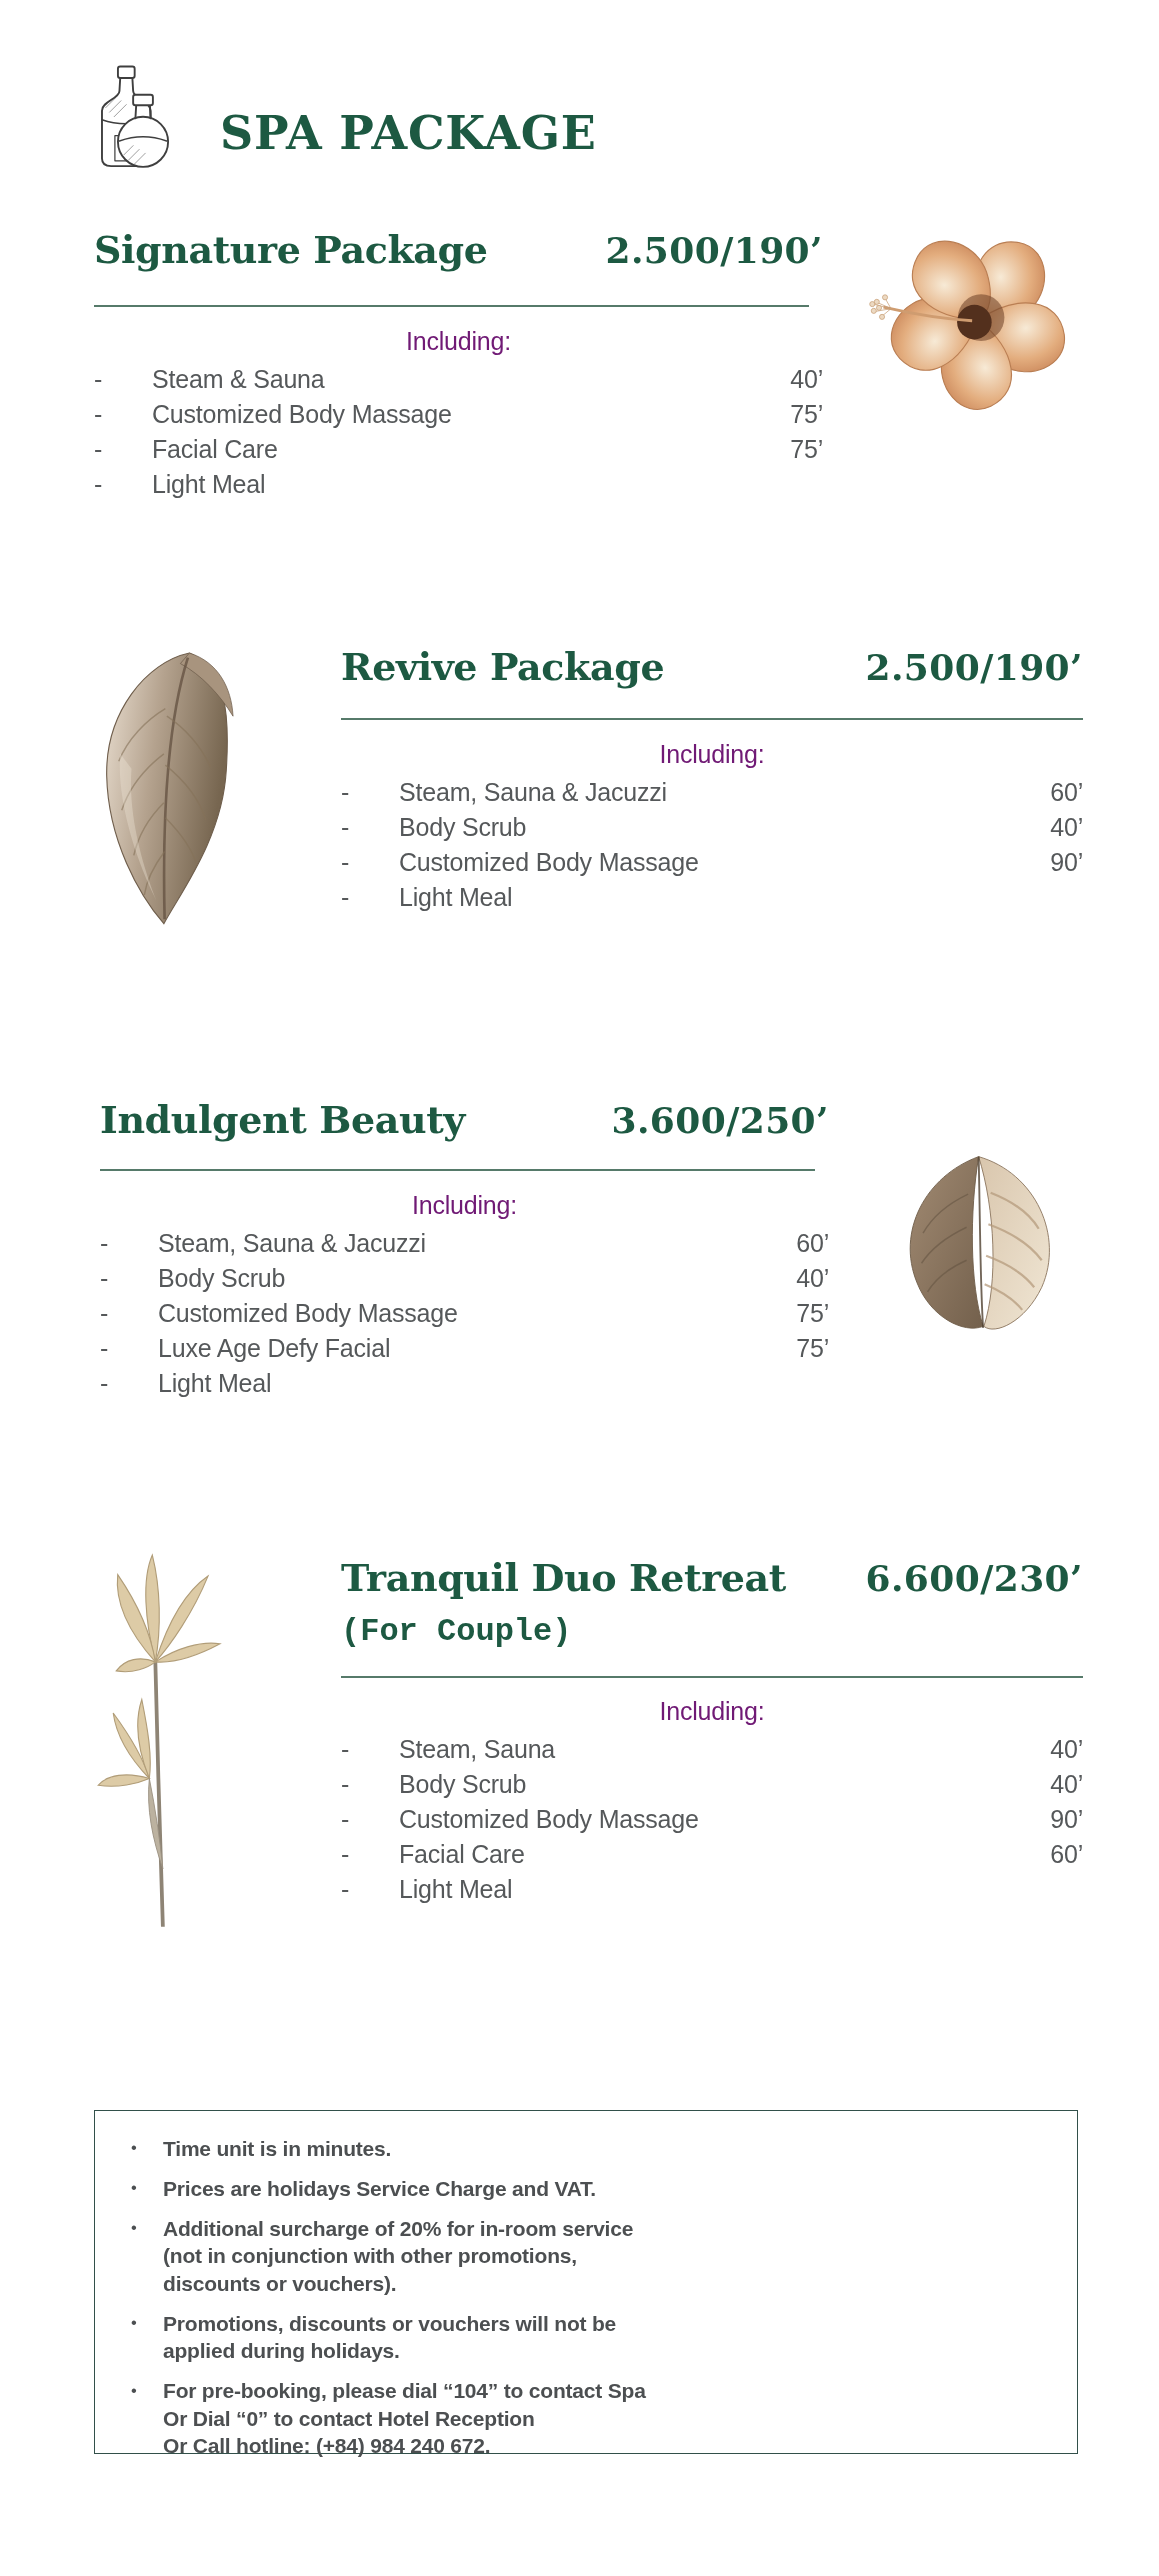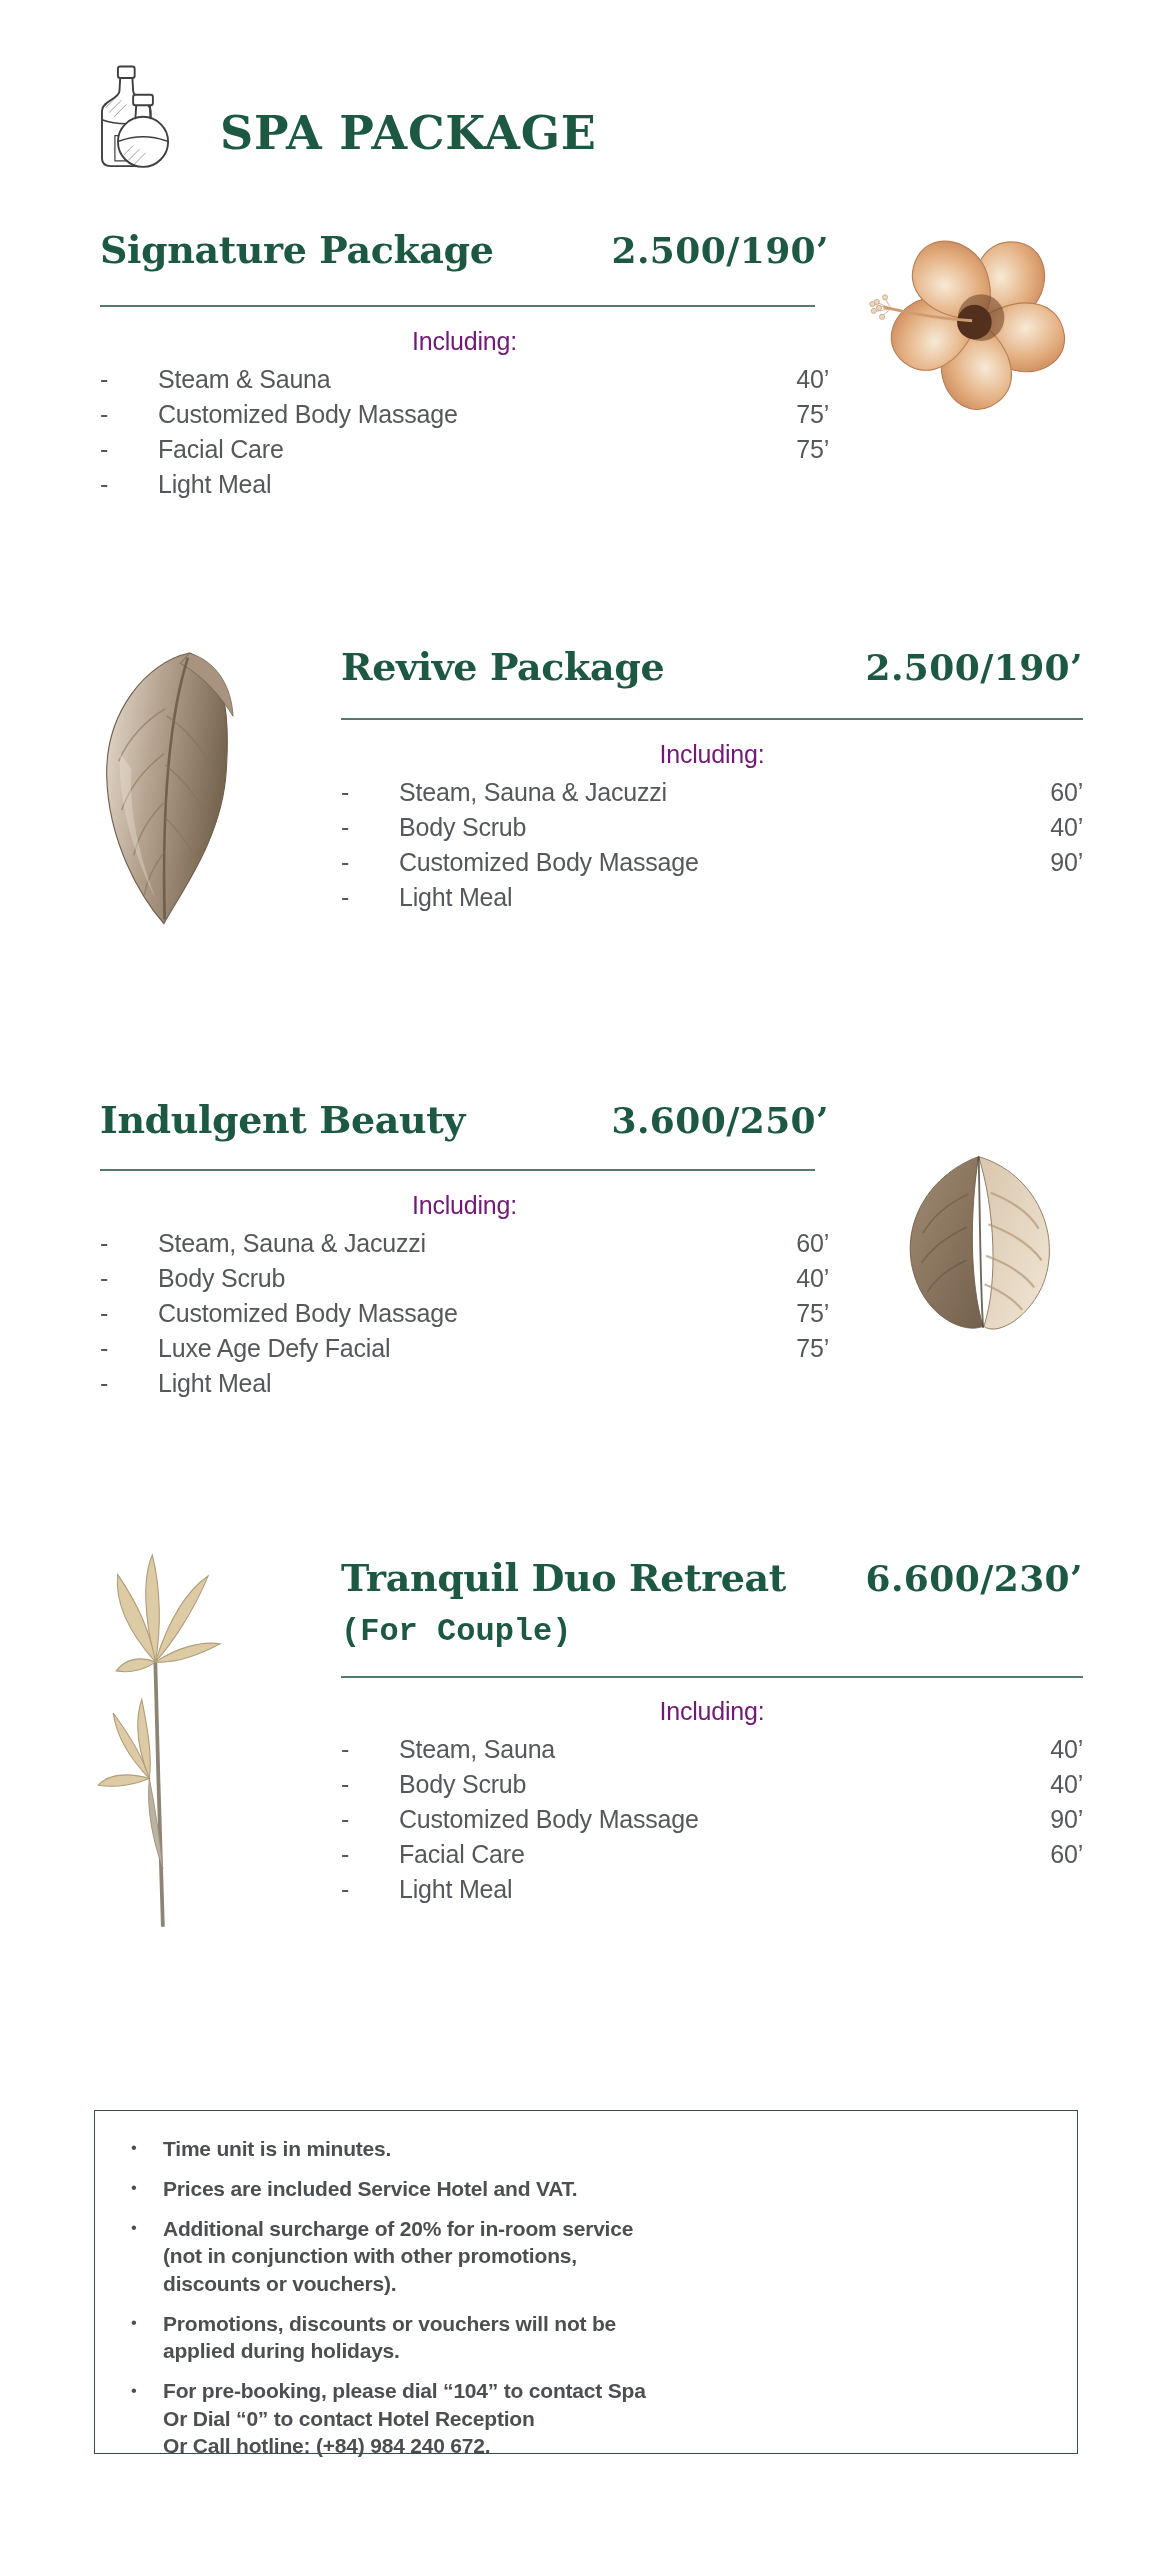--- a/index.html
+++ b/index.html
@@ -6,21 +6,21 @@
   body{width:1160px;height:2576px;position:relative;font-family:"Liberation Sans",sans-serif;overflow:hidden;}
 
   
   .bottles-wrap{position:absolute;left:84px;top:62px;width:96px;height:114px;}
   .main-title{position:absolute;left:220px;top:110px;margin:0;
     font-family:"DejaVu Serif",serif;font-weight:700;font-size:46px;line-height:1;
     color:#1d5942;letter-spacing:0.8px;}
 
   
   .pkg{position:absolute;}
-  .pkg-1{left:100px;top:227px;width:729px;}
+  .pkg-1{left:94px;top:227px;width:729px;}
   .pkg-2{left:341px;top:644px;width:742px;}
   .pkg-3{left:100px;top:1097px;width:729px;}
   .pkg-4{left:341px;top:1555px;width:742px;}
 
   .pkg-head{display:flex;justify-content:space-between;align-items:baseline;}
   .pkg-name{margin:0;font-family:"DejaVu Serif",serif;font-weight:700;font-size:38px;line-height:45px;
     color:#1d5942;letter-spacing:-0.4px;white-space:nowrap;}
   .pkg-price{font-family:"DejaVu Serif",serif;font-weight:700;font-size:36px;color:#1d5942;
     letter-spacing:0.4px;white-space:nowrap;}
   .pkg-sub{margin:13.5px 0 0;font-family:Liberation Mono, monospace;font-weight:700;font-size:32px;
@@ -321,21 +321,21 @@
 </section>
 
 <div class="info-box">
   <div class="info-right">
     <div class="note">
       <span class="note-dot">•</span>
       <span class="note-text">Time unit is in minutes.</span>
     </div>
     <div class="note">
       <span class="note-dot">•</span>
-      <span class="note-text">Prices are included Service Hotel and VAT.</span>
+      <span class="note-text">Prices are holidays Service Charge and VAT.</span>
     </div>
     <div class="note">
       <span class="note-dot">•</span>
       <span class="note-text">Additional surcharge of 20% for in-room service
 (not in conjunction with other promotions,
 discounts or vouchers).</span>
     </div>
     <div class="note">
       <span class="note-dot">•</span>
       <span class="note-text">Promotions, discounts or vouchers will not be

